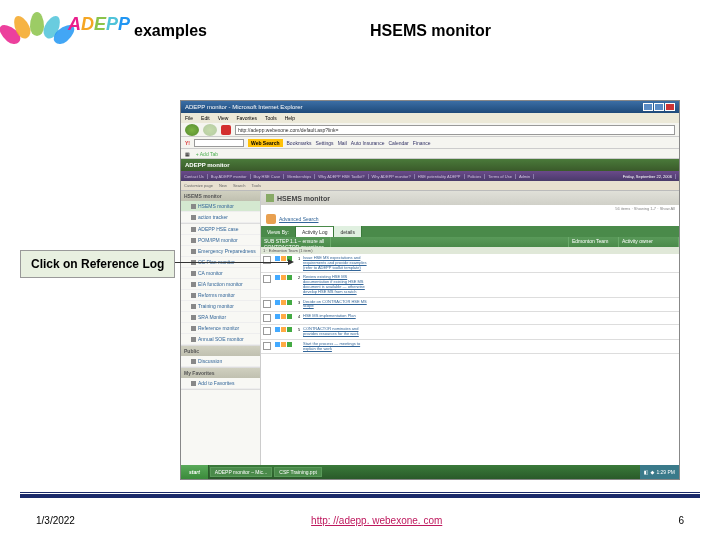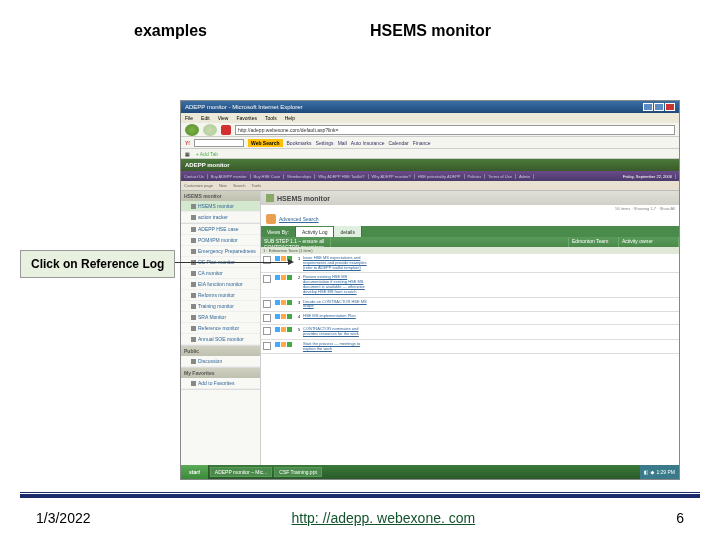--- a/index.html
+++ b/index.html
@@ -89,32 +89,42 @@
   .group-row { background: #e0e8d8; font-size: 4px; padding: 1px 2px; color: #555; }
   
   .taskbar { position: absolute; bottom: 0; left: 0; right: 0; height: 14px; background: linear-gradient(#3a7a3a, #2a5a2a); display: flex; align-items: center; font-size: 5px; color: #fff; }
   .start-btn { background: linear-gradient(#5aaa5a, #3a8a3a); height: 100%; padding: 0 8px; display: flex; align-items: center; font-style: italic; font-weight: bold; border-right: 1px solid #2a5a2a; }
   .task-item { background: #4a8a4a; height: 10px; margin: 0 1px; padding: 0 4px; display: flex; align-items: center; border: 1px solid #5a9a5a; }
   .tray { margin-left: auto; background: #3a7a8a; height: 100%; padding: 0 4px; display: flex; align-items: center; gap: 2px; }
   
   
   .footer-rule { position: absolute; left: 20px; right: 20px; bottom: 42px; height: 4px; background: #1a2a6a; }
   .footer-rule::before { content: ''; position: absolute; left: 0; right: 0; top: -2px; height: 1px; background: #1a2a6a; }
-  .footer { position: absolute; bottom: 14px; left: 0; right: 0; display: flex; justify-content: space-between; padding: 0 36px; font-size: 14px; }
+  .footer { position: absolute; bottom: 14px; left: 0; right: 0; display: flex; justify-content: space-between; padding: 0 36px; font-size: 10px; }
   .footer-date { color: #000; }
-  .footer-link { color: #14532d; text-decoration: underline; }
+  .footer-link { color: #be185d; text-decoration: underline; }
   .footer-page { color: #000; }
   
   
   .petal { position: absolute; width: 14px; height: 24px; border-radius: 50% 50% 50% 50% / 60% 60% 40% 40%; opacity: 0.85; transform-origin: bottom center; }
 </style>
 </head>
 <body>
 
 <div class="header-area">
+  <div class="logo">
+    <div class="logo-petals">
+      <span class="petal" style="background:#e91e8c; left:4px; top:6px; transform:rotate(-50deg)"></span>
+      <span class="petal" style="background:#f5a623; left:12px; top:2px; transform:rotate(-25deg)"></span>
+      <span class="petal" style="background:#8bc34a; left:22px; top:0; transform:rotate(0)"></span>
+      <span class="petal" style="background:#4fc3d9; left:32px; top:2px; transform:rotate(25deg)"></span>
+      <span class="petal" style="background:#2196f3; left:40px; top:6px; transform:rotate(50deg)"></span>
+    </div>
+    <div class="logo-text"><span class="a">A</span><span class="d">D</span><span class="e">E</span><span class="p1">P</span><span class="p2">P</span></div>
+  </div>
   <div class="subtitle">examples</div>
   <div class="main-title">HSEMS monitor</div>
 </div>
 
 <div class="callout">Click on Reference Log</div>
 <div class="callout-line"></div>
 
 <div class="browser">
   <div class="titlebar">
     <span>ADEPP monitor - Microsoft Internet Explorer</span>

